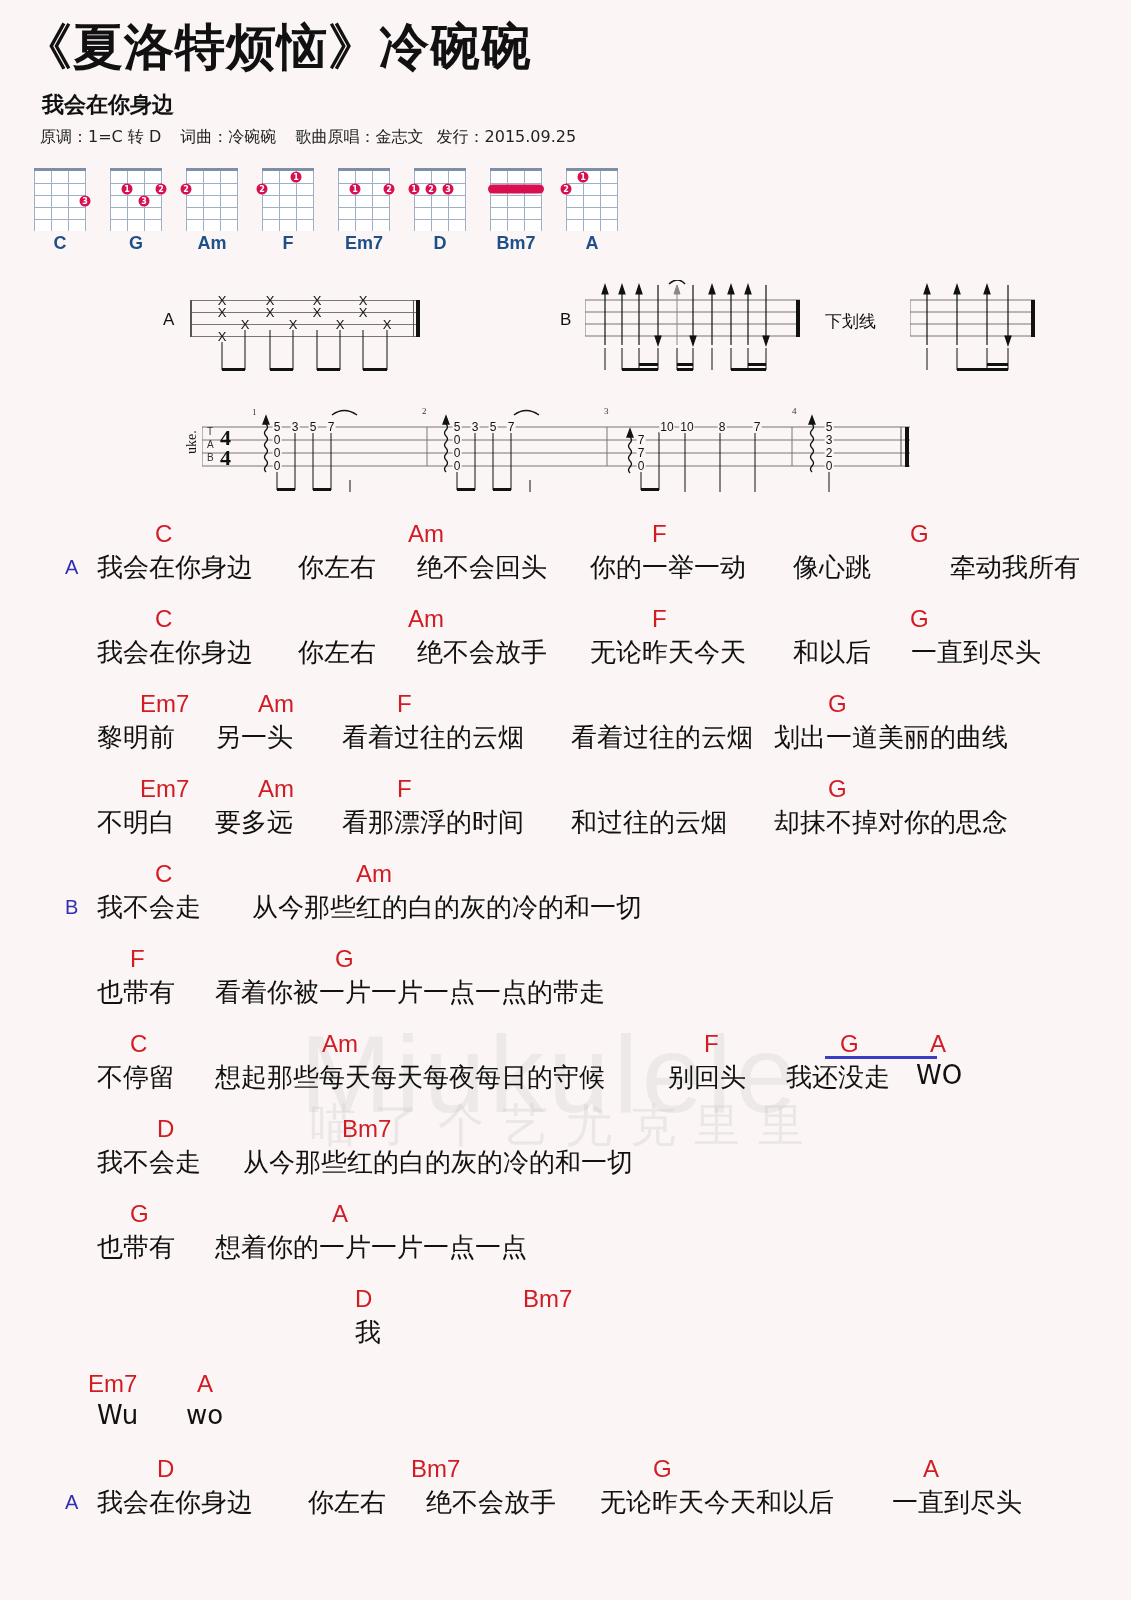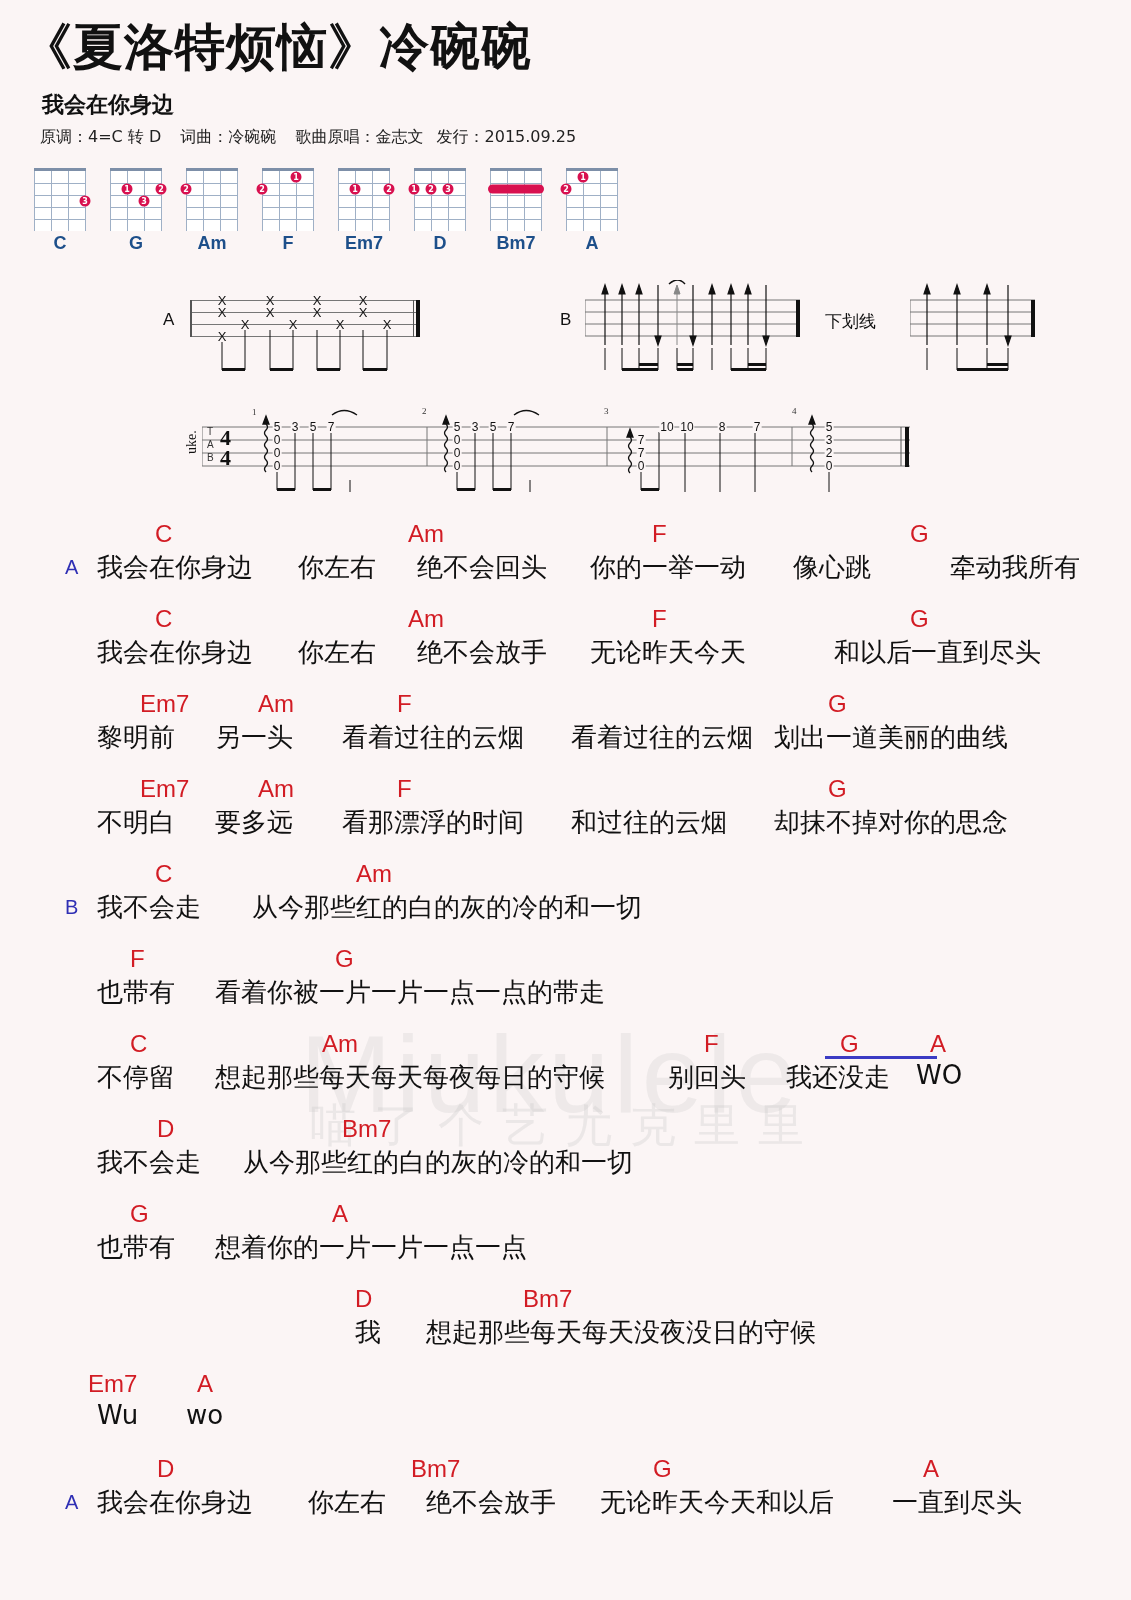--- a/index.html
+++ b/index.html
@@ -38,21 +38,21 @@
 
   .wm1 { left:300px; top:1010px; font-size:110px; color:rgba(200,200,200,0.25); font-family:"Liberation Sans",sans-serif; letter-spacing:4px; }
   .wm2 { left:310px; top:1095px; font-size:46px; color:rgba(200,200,200,0.3); letter-spacing:18px; }
 </style>
 </head>
 <body>
 
 <div class="abs title">《夏洛特烦恼》冷碗碗</div>
 <div class="abs subtitle">我会在你身边</div>
 <div class="abs meta">
-  <span>原调：4=C 转 D</span>
+  <span>原调：1=C 转 D</span>
   <span>词曲：冷碗碗</span>
   <span>歌曲原唱：金志文</span>
   <span style="margin-left:-6px">发行：2015.09.25</span>
 </div>
 
 <div class="abs wm1">Miukulele</div>
 <div class="abs wm2">喵了个艺尤克里里</div>
 
 <div class="abs chord-diagrams" id="chord-diagrams">
     <div class="cd" style="left: 0px;">
@@ -425,21 +425,21 @@
     </div>
     <div class="lyric-line" style="top: 605px;">
       <span class="ch" style="left: 155px;">C</span>
       <span class="ch" style="left: 408px;">Am</span>
       <span class="ch" style="left: 652px;">F</span>
       <span class="ch" style="left: 910px;">G</span>
       <span class="ly" style="left: 97px;">我会在你身边</span>
       <span class="ly" style="left: 298px;">你左右</span>
       <span class="ly" style="left: 417px;">绝不会放手</span>
       <span class="ly" style="left: 590px;">无论昨天今天</span>
-      <span class="ly" style="left: 834px;">和以后</span>
+      <span class="ly" style="left: 793px;">和以后</span>
       <span class="ly" style="left: 911px;">一直到尽头</span>
     </div>
     <div class="lyric-line" style="top: 690px;">
       <span class="ch" style="left: 140px;">Em7</span>
       <span class="ch" style="left: 258px;">Am</span>
       <span class="ch" style="left: 397px;">F</span>
       <span class="ch" style="left: 828px;">G</span>
       <span class="ly" style="left: 97px;">黎明前</span>
       <span class="ly" style="left: 215px;">另一头</span>
       <span class="ly" style="left: 342px;">看着过往的云烟</span>
@@ -492,21 +492,20 @@
     <div class="lyric-line" style="top: 1200px;">
       <span class="ch" style="left: 130px;">G</span>
       <span class="ch" style="left: 332px;">A</span>
       <span class="ly" style="left: 97px;">也带有</span>
       <span class="ly" style="left: 215px;">想着你的一片一片一点一点</span>
     </div>
     <div class="lyric-line" style="top: 1285px;">
       <span class="ch" style="left: 355px;">D</span>
       <span class="ch" style="left: 523px;">Bm7</span>
       <span class="ly" style="left: 355px;">我</span>
-      <span class="ly" style="left: 426px;">想起那些每天每天没夜没日的守候</span>
     </div>
     <div class="lyric-line" style="top: 1370px;">
       <span class="ch" style="left: 88px;">Em7</span>
       <span class="ch" style="left: 197px;">A</span>
       <span class="ly" style="left: 97px;">Wu</span>
       <span class="ly" style="left: 186px;">wo</span>
     </div>
     <div class="lyric-line" style="top: 1455px;">
       <span class="sec" style="left: 65px;">A</span>
       <span class="ch" style="left: 157px;">D</span>

